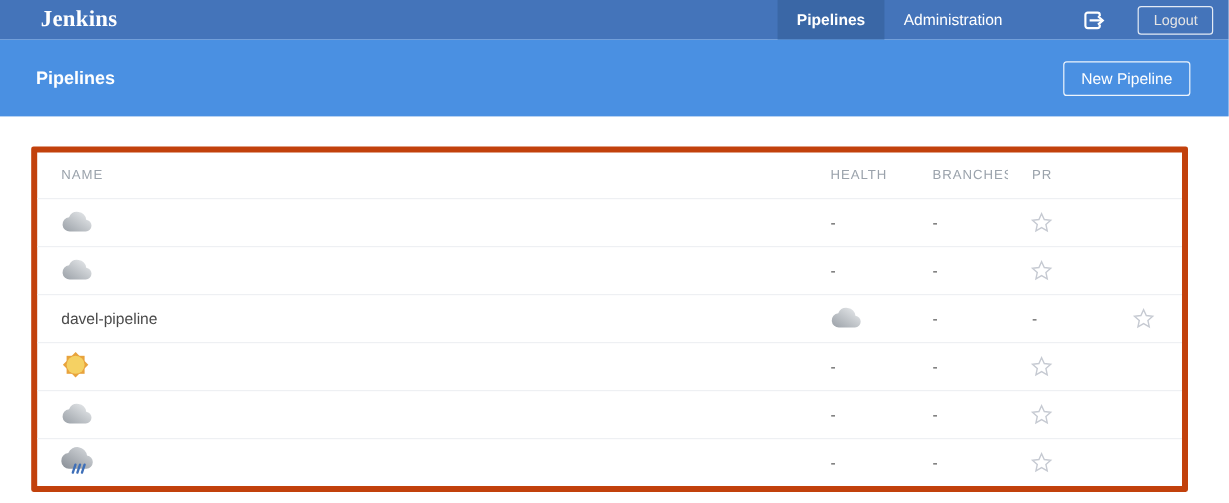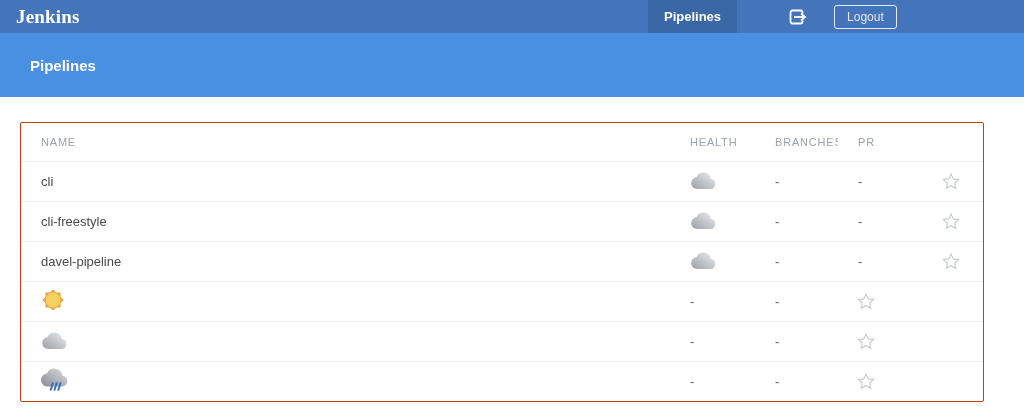--- a/index.html
+++ b/index.html
@@ -14,21 +14,21 @@
     background:#ffffff;
     position:relative;
   }
   
   .topbar{
     position:absolute;left:0;top:0;width:1024px;height:33px;
     background:var(--topbar,#4474BA);
     display:flex;align-items:center;
   }
   .logo{
-    margin-left:16px;
+    margin-left:34px;
     font-family:"Liberation Serif", serif;
     font-weight:bold;font-size:19px;color:#ffffff;
     letter-spacing:.2px;cursor:pointer;
   }
   .topnav{
     position:absolute;left:648px;top:0;height:33px;
     display:flex;align-items:center;
   }
   .top-tab{
     height:33px;display:flex;align-items:center;
@@ -64,22 +64,22 @@
   }
   .search-input::placeholder{color:rgba(255,255,255,.55);}
   .new-pipeline-btn{
     margin-left:auto;margin-right:32px;
     background:transparent;border:1px solid rgba(255,255,255,.9);
     border-radius:3px;color:#ffffff;font-size:13px;
     padding:6px 14px;cursor:pointer;font-family:inherit;
   }
   
   .pipelines-table{
-    position:absolute;left:20px;top:122px;width:964px;
-    background:#ffffff;border:1px solid #c2410c;border-radius:2px;
+    position:absolute;left:26px;top:122px;width:964px;
+    background:#ffffff;border:5px solid #c2410c;border-radius:2px;
   }
   .trow{
     display:grid;
     grid-template-columns:1fr 85px 83px 60px 85px;
     align-items:center;
   }
   .thead{height:38px;}
   .thead .cell{
     font-size:11px;color:#9aa2ab;letter-spacing:.8px;
   }
@@ -114,72 +114,72 @@
       <stop offset="1" stop-color="#dcdfe2"></stop>
     </linearGradient>
   </defs>
 </svg>
 
 <header class="topbar">
   <div class="logo">Jenkins</div>
 
   <nav class="topnav">
     <div class="top-tab active">Pipelines</div>
+    <div class="top-tab">Administration</div>
 
     <button class="exit-btn">
       <span style="line-height:0;">
         <svg width="20" height="20" viewBox="0 0 20 20">
           <rect x="3.5" y="3.5" width="12" height="13" rx="2" fill="none" stroke="#ffffff" stroke-width="1.8"></rect>
           <rect x="13" y="6.5" width="6" height="7" style="fill:var(--topbar,#4474BA)"></rect>
           <line x1="7" y1="10" x2="18" y2="10" stroke="#ffffff" stroke-width="1.8"></line>
           <polyline points="14,6.5 18,10 14,13.5" fill="none" stroke="#ffffff" stroke-width="1.8"></polyline>
         </svg>
       </span>
     </button>
 
     <button class="logout-btn">Logout</button>
   </nav>
 </header>
 
 <div class="subheader">
   <div class="subheader-title">Pipelines</div>
 
 
+  <button class="new-pipeline-btn">New Pipeline</button>
 </div>
 
 <div class="pipelines-table">
 
   <div class="trow thead">
     <div class="cell">NAME</div>
     <div class="cell">HEALTH</div>
     <div class="cell">BRANCHES</div>
     <div class="cell">PR</div>
     <div class="cell cell-star"></div>
   </div>
 
   <div class="trow tbody-row">
-    <div class="cell">cli</div>
-    <div class="cell"><span class="health-icon" data-health="cloud">
-      <svg class="icon-cloud" width="27" height="20" viewBox="0 0 24 20">
-            <path d="M19.35 9.04A7.49 7.49 0 0 0 5.04 7.04 6 6 0 0 0 6 19h13a5 5 0 0 0 .35-9.96z" fill="url(#cg)"></path>
-          </svg>
-      
-      
-    </span></div>
-    <div class="cell dash">-</div>
-    <div class="cell dash">-</div>
-    <div class="cell cell-star">
-        <button class="star-btn"><span style="line-height:0;"><svg width="20" height="19" viewBox="0 0 24 23">
-              <path d="M12 2.5l2.72 5.9 6.45.68-4.81 4.35 1.34 6.35L12 16.55l-5.7 3.23 1.34-6.35-4.81-4.35 6.45-.68z" fill="none" stroke="#c6cad2" stroke-width="1.4"></path>
-            </svg></span></button>
-      </div>
-  </div>
-
-  <div class="trow tbody-row">
-    <div class="cell">cli-freestyle</div>
+    <div class="cell"><span class="health-icon" data-health="cloud">
+      <svg class="icon-cloud" width="27" height="20" viewBox="0 0 24 20">
+            <path d="M19.35 9.04A7.49 7.49 0 0 0 5.04 7.04 6 6 0 0 0 6 19h13a5 5 0 0 0 .35-9.96z" fill="url(#cg)"></path>
+          </svg>
+      
+      
+    </span></div>
+    <div class="cell dash">-</div>
+    <div class="cell dash">-</div>
+    <div class="cell cell-star">
+        <button class="star-btn"><span style="line-height:0;"><svg width="20" height="19" viewBox="0 0 24 23">
+              <path d="M12 2.5l2.72 5.9 6.45.68-4.81 4.35 1.34 6.35L12 16.55l-5.7 3.23 1.34-6.35-4.81-4.35 6.45-.68z" fill="none" stroke="#c6cad2" stroke-width="1.4"></path>
+            </svg></span></button>
+      </div>
+  </div>
+
+  <div class="trow tbody-row">
     <div class="cell"><span class="health-icon" data-health="cloud">
       <svg class="icon-cloud" width="27" height="20" viewBox="0 0 24 20">
             <path d="M19.35 9.04A7.49 7.49 0 0 0 5.04 7.04 6 6 0 0 0 6 19h13a5 5 0 0 0 .35-9.96z" fill="url(#cg)"></path>
           </svg>
       
       
     </span></div>
     <div class="cell dash">-</div>
     <div class="cell dash">-</div>
     <div class="cell cell-star">

